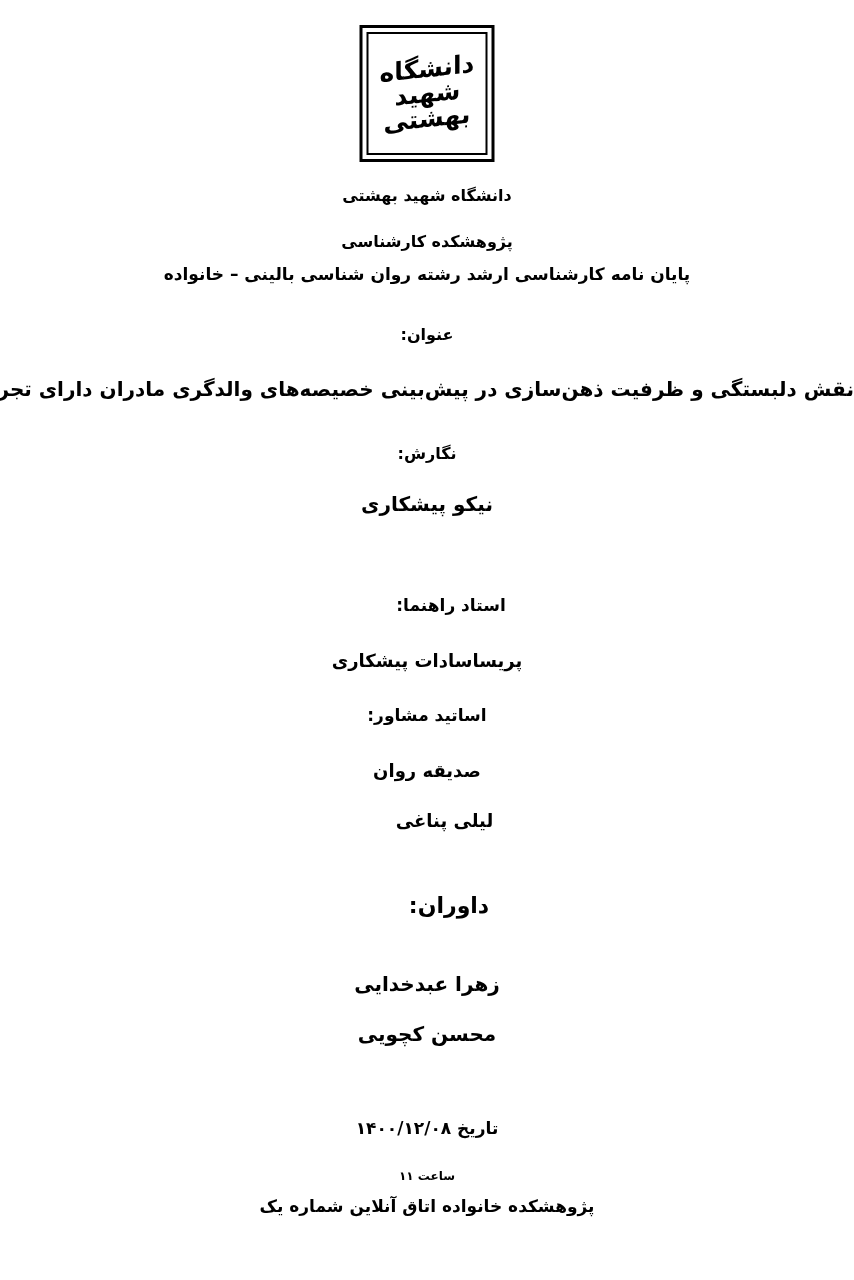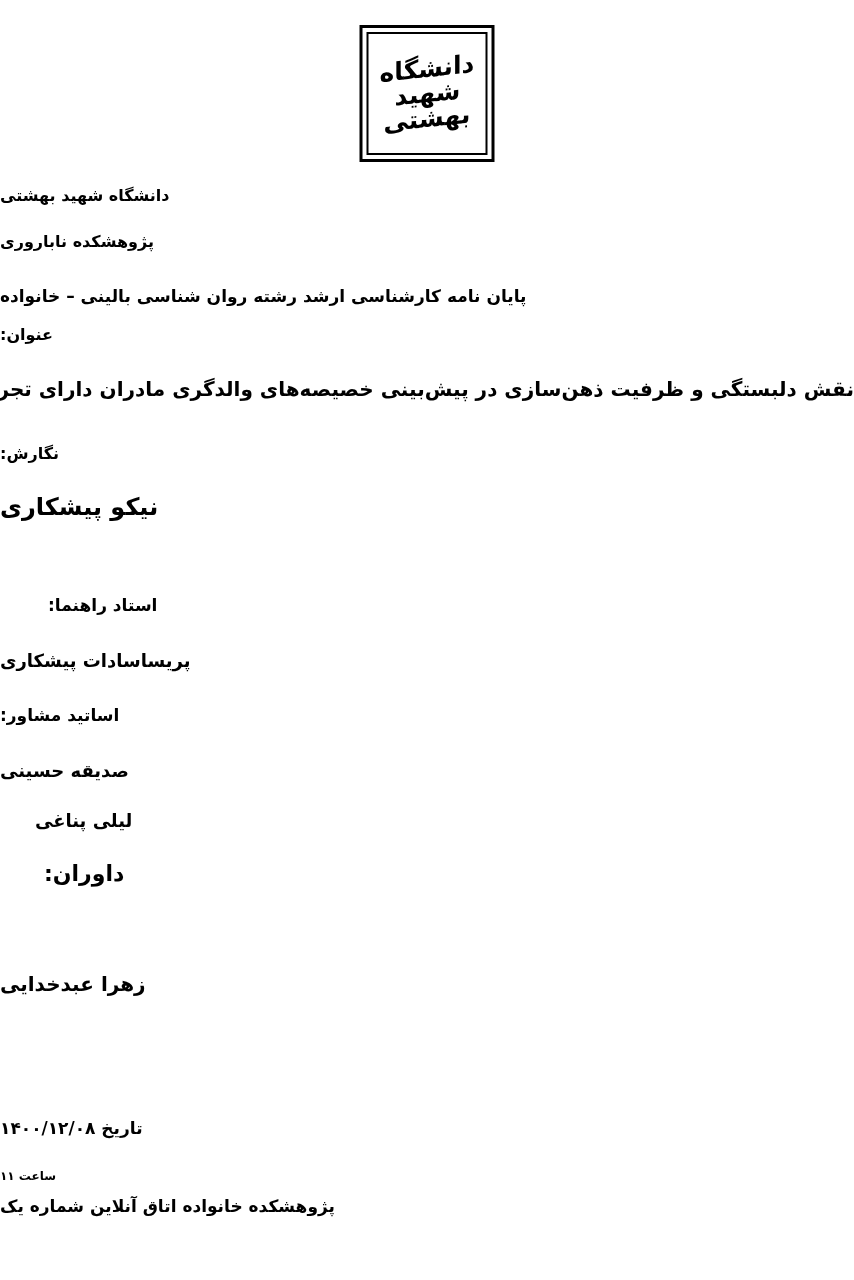--- a/index.html
+++ b/index.html
@@ -42,76 +42,77 @@
     line-height: 1.0;
     transform: skewY(-6deg);
     letter-spacing: -1px;
     white-space: nowrap;
   }
   
   .line {
     position: absolute;
     left: 0;
     right: 0;
-    text-align: left;
+    text-align: center;
     direction: rtl;
     unicode-bidi: embed;
     font-weight: bold;
     color: #000;
     white-space: nowrap;
     line-height: 1.25;
   }
   .l-university   { top: 186px;  font-size: 16px; }
   .l-institute    { top: 232px;  font-size: 16px; }
-  .l-degree       { top: 286px;  font-size: 17px; }
+  .l-degree       { top: 264px;  font-size: 17px; }
   .l-title-label  { top: 325px;  font-size: 16px; }
   .l-thesis-title { top: 377px;  font-size: 20px; }
   .l-author-label { top: 444px;  font-size: 16px; }
-  .l-author-name  { top: 492px;  font-size: 24px; }
+  .l-author-name  { top: 492px;  font-size: 20px; }
   .l-sup-label    { top: 595px;  font-size: 17px; padding-left: 48px; }
   .l-sup-name     { top: 650px;  font-size: 18px; }
   .l-adv-label    { top: 705px;  font-size: 17px; }
   .l-adv-name1    { top: 760px;  font-size: 18px; }
   .l-adv-name2    { top: 810px;  font-size: 18px; padding-left: 35px; }
-  .l-ref-label    { top: 860px;  font-size: 22px; padding-left: 44px; }
+  .l-ref-label    { top: 892px;  font-size: 22px; padding-left: 44px; }
   .l-ref-name1    { top: 972px;  font-size: 20px; }
   .l-ref-name2    { top: 1022px; font-size: 20px; }
   .l-date         { top: 1118px; font-size: 17px; }
   .l-time         { top: 1169px; font-size: 12px; }
   .l-location     { top: 1196px; font-size: 17px; }
 </style>
 </head>
 <body>
 
 <div class="page">
 
   <div class="logo">
     <div class="logo-inner">
       <span class="logo-word">دانشگاه</span>
       <span class="logo-word">شهید</span>
       <span class="logo-word">بهشتی</span>
     </div>
   </div>
 
   <div class="line l-university">دانشگاه شهید بهشتی</div>
-  <div class="line l-institute">پژوهشکده ناباروری</div>
+  <div class="line l-institute">پژوهشکده کارشناسی</div>
   <div class="line l-degree">پایان نامه کارشناسی ارشد  رشته روان شناسی بالینی – خانواده</div>
   <div class="line l-title-label">عنوان:</div>
   <div class="line l-thesis-title">نقش دلبستگی و ظرفیت ذهن‌سازی در پیش‌بینی خصیصه‌های والدگری مادران دارای تجربه درمان ناباروری</div>
 
   <div class="line l-author-label">نگارش:</div>
   <div class="line l-author-name">نیکو پیشکاری</div>
 
   <div class="line l-sup-label">استاد راهنما:</div>
   <div class="line l-sup-name">پریساسادات پیشکاری</div>
 
   <div class="line l-adv-label">اساتید مشاور:</div>
-  <div class="line l-adv-name1">صدیقه حسینی</div>
+  <div class="line l-adv-name1">صدیقه روان</div>
   <div class="line l-adv-name2">لیلی پناغی</div>
 
   <div class="line l-ref-label">داوران:</div>
   <div class="line l-ref-name1">زهرا عبدخدایی</div>
+  <div class="line l-ref-name2">محسن کچویی</div>
 
   <div class="line l-date">تاریخ ۱۴۰۰/۱۲/۰۸</div>
   <div class="line l-time">ساعت ۱۱</div>
   <div class="line l-location">پژوهشکده خانواده اتاق آنلاین شماره یک</div>
 
 </div>
 
 </body></html>

